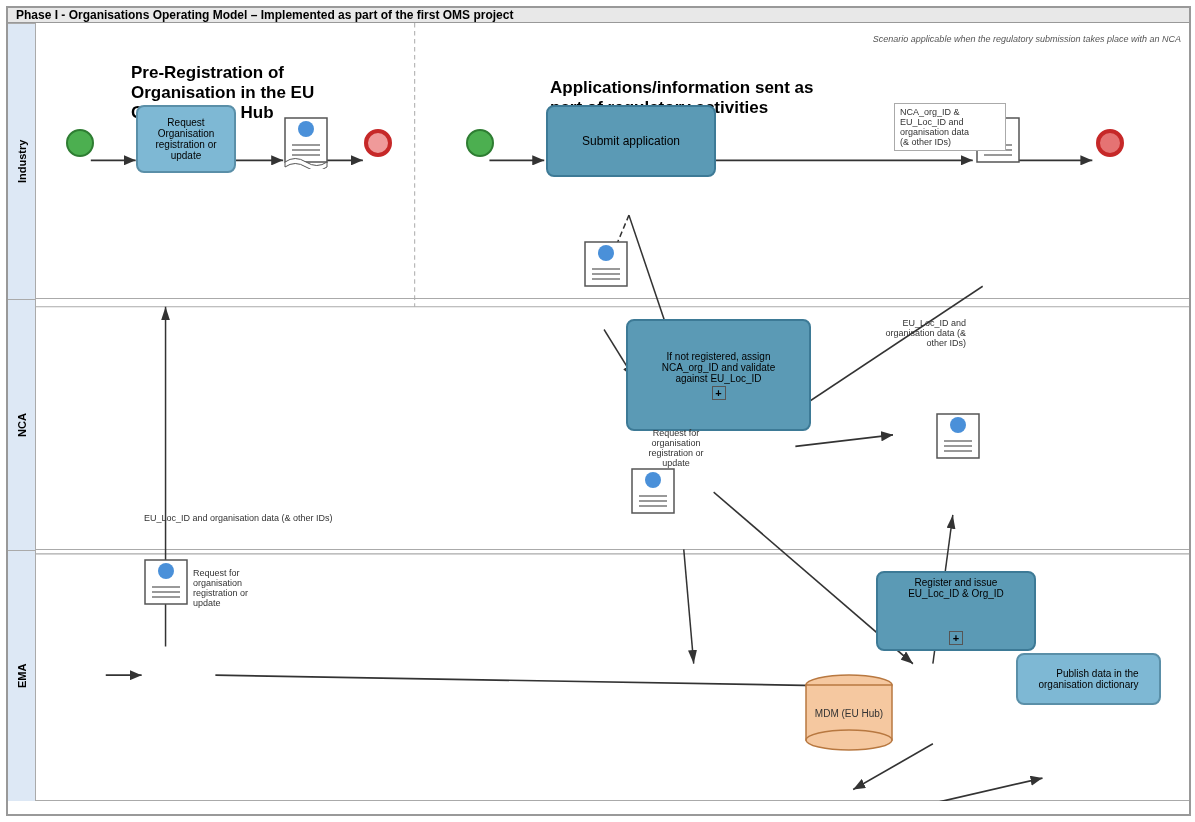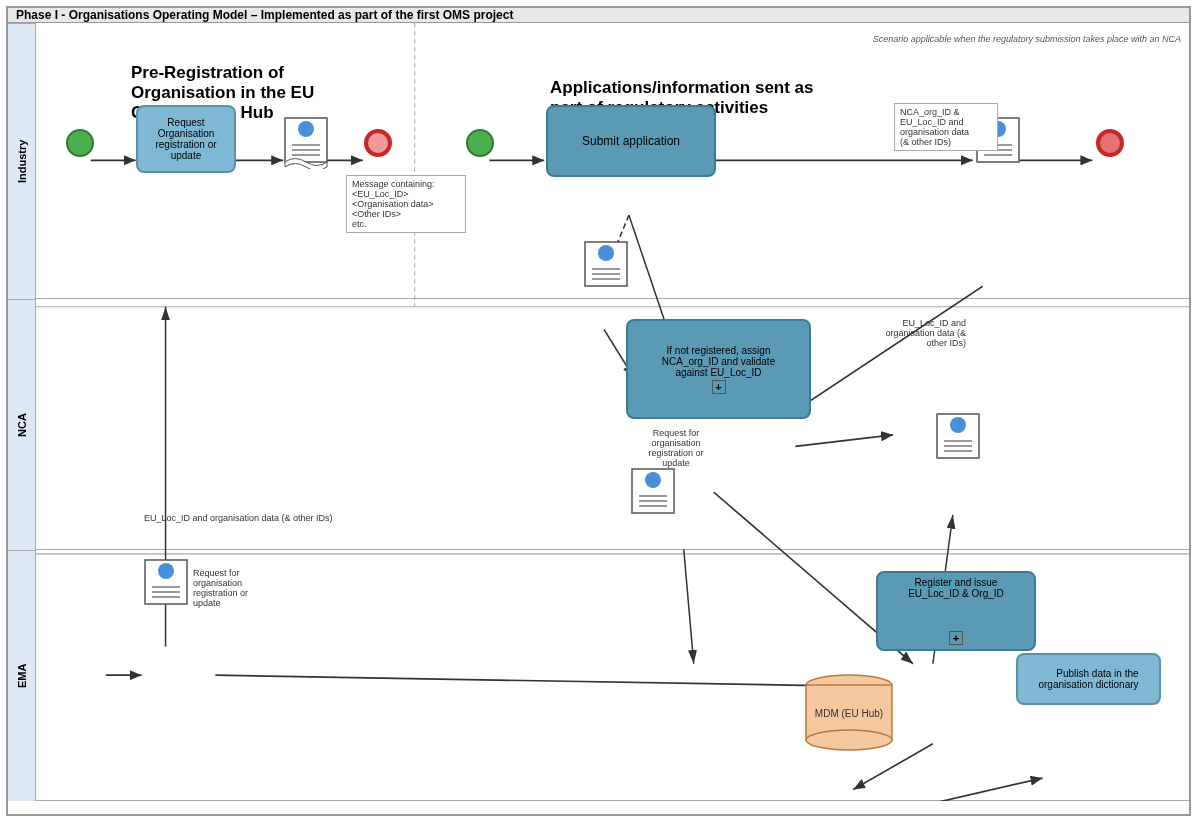--- a/index.html
+++ b/index.html
@@ -276,36 +276,29 @@
       <svg style="position:absolute; left:940px; top:94px; width:44px; height:52px;" viewBox="0 0 44 52">
         <rect x="1" y="1" width="42" height="44" fill="#fff" stroke="#555" stroke-width="1.5"></rect>
         <circle cx="22" cy="12" r="8" fill="#4a90d9"></circle>
         <line x1="8" y1="28" x2="36" y2="28" stroke="#555" stroke-width="1.2"></line>
         <line x1="8" y1="33" x2="36" y2="33" stroke="#555" stroke-width="1.2"></line>
         <line x1="8" y1="38" x2="36" y2="38" stroke="#555" stroke-width="1.2"></line>
       </svg>
 
       <div class="end-event" style="left:1060px; top:106px;"></div>
 
-      <div class="annotation-box" style="left:310px; top:152px; width:120px;">
-        <span style="white-space:pre-line; font-size:9px;">Message containing:
-&lt;EU_Loc_ID&gt;
-&lt;Organisation data&gt;
-&lt;Other IDs&gt;
-etc.</span>
-      </div>
-
-      <div class="annotation-box" style="left:858px; top:80px; width:104px;">
+
+      <div class="annotation-box" style="left:858px; top:80px; width:112px;">
         <span style="white-space:pre-line; font-size:9px;">NCA_org_ID &amp;
 EU_Loc_ID and
 organisation data
 (&amp; other IDs)</span>
       </div>
 
-      <div class="process-box dark" style="left:590px; top:296px; width:185px; height:100px;">
+      <div class="process-box dark" style="left:590px; top:296px; width:185px; height:112px;">
         <div style="display:flex; flex-direction:column; align-items:center; justify-content:center;">
           <span style="white-space:pre-line; font-size:10px; text-align:center;">If not registered, assign
 NCA_org_ID and validate
 against EU_Loc_ID</span>
           <div class="sub-process-marker">+</div>
         </div>
       </div>
 
       <div class="label-text" style="left:790px; top:295px; width:140px; text-align:right;">
         <span style="white-space:pre-line;">EU_Loc_ID and

